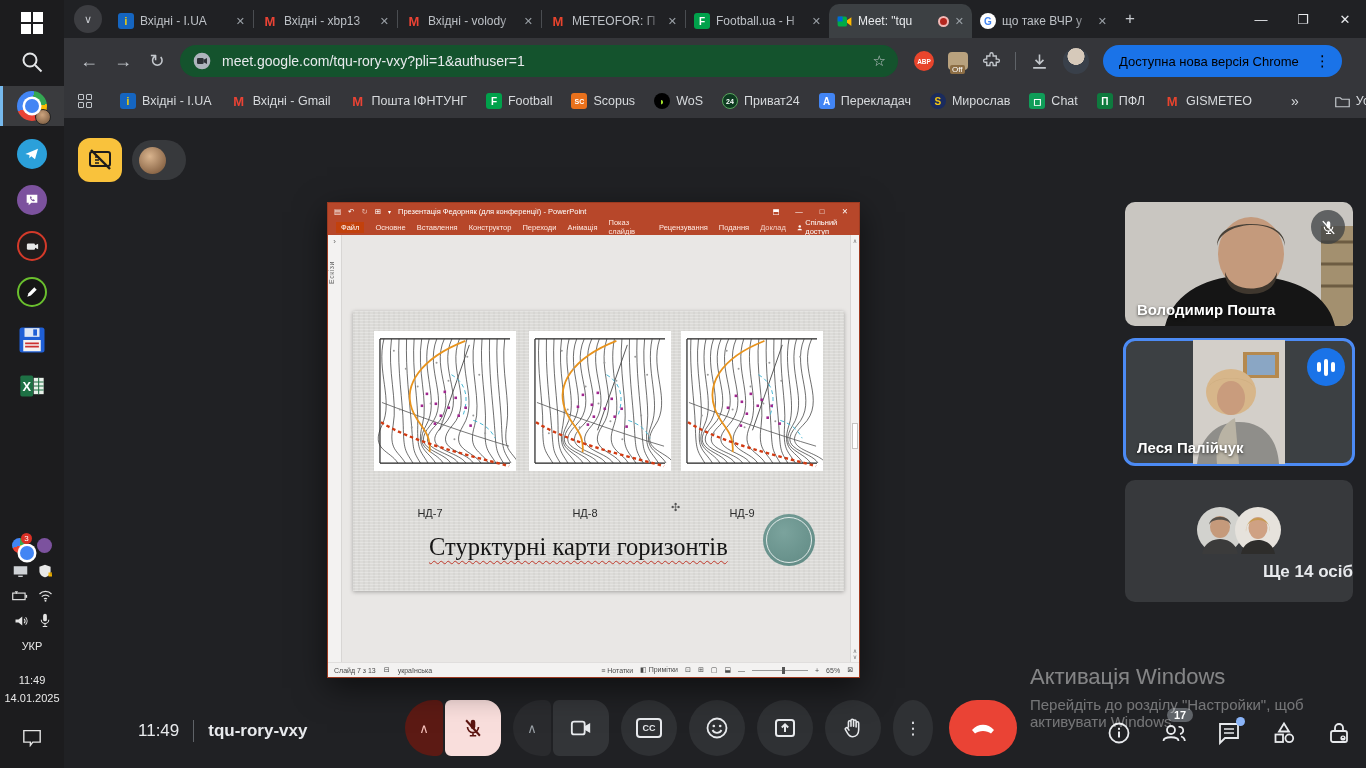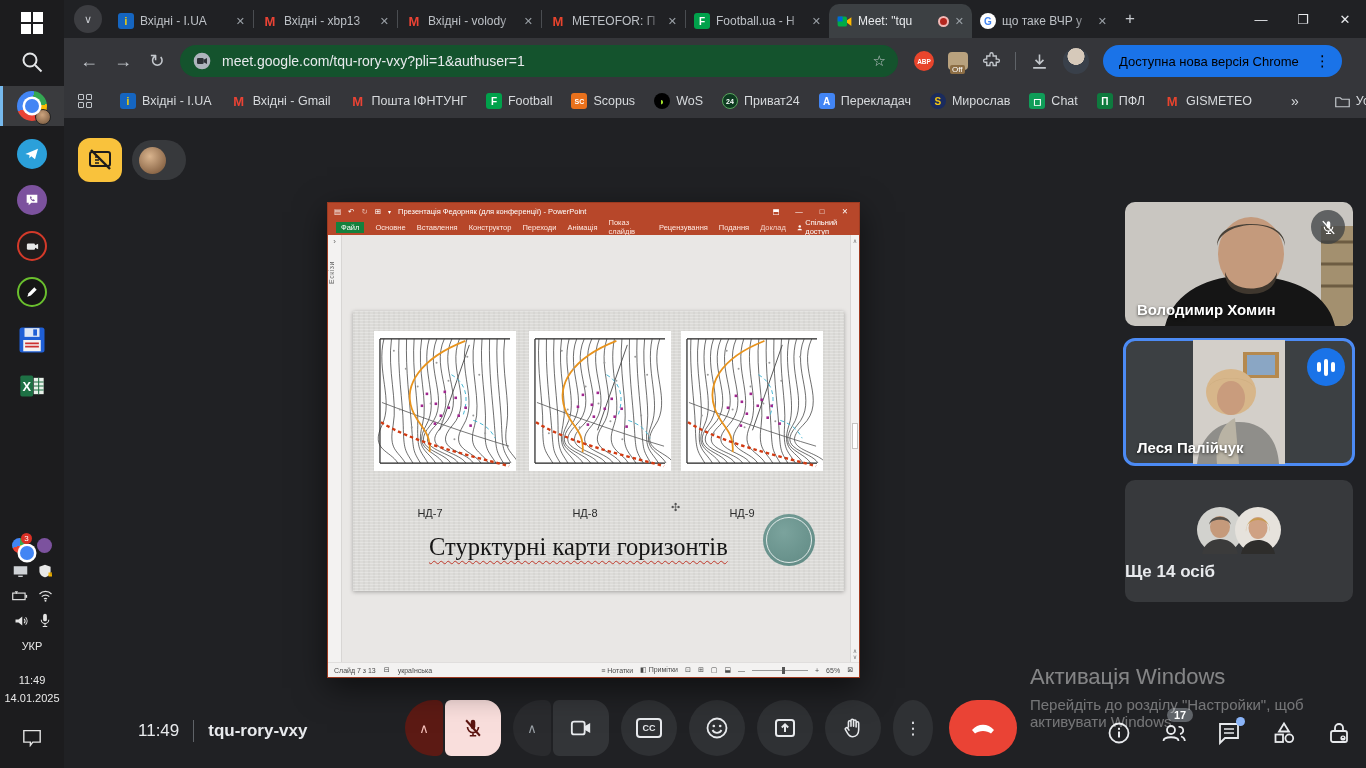--- a/index.html
+++ b/index.html
@@ -52,21 +52,21 @@
 .pp-ava{width:27px;height:27px;border-radius:50%;background:radial-gradient(circle at 40% 35%,#d9b48e,#8a6647 75%)}
 
 .tile{position:absolute;left:1061px;width:228px;border-radius:10px;background:#3c4043;overflow:hidden}
 .tile .pname{position:absolute;left:12px;bottom:8px;color:#fff;font-size:15px;font-weight:bold;text-shadow:0 1px 3px rgba(0,0,0,.7);z-index:3}
 .micoff-badge{position:absolute;right:8px;top:8px;width:34px;height:34px;border-radius:50%;background:rgba(60,64,67,.75);display:flex;align-items:center;justify-content:center;z-index:3}
 .audio-badge{position:absolute;right:8px;top:8px;width:38px;height:38px;border-radius:50%;background:#1a73e8;display:flex;align-items:center;justify-content:center;gap:3px;z-index:3}
 .audio-badge i{width:4px;background:#fff;border-radius:2px;display:block}
 .tile2-border{outline:3px solid #4c8bf5;outline-offset:-1px}
 .more-tile-avas{position:absolute;left:0;right:0;top:26px;display:flex;justify-content:center}
 .more-tile-avas svg{margin:0 -5px}
-.more-label{position:absolute;left:0;right:0;top:82px;text-align:left;color:#e8eaed;font-size:17px;font-weight:bold}
+.more-label{position:absolute;left:0;right:0;top:82px;text-align:right;color:#e8eaed;font-size:17px;font-weight:bold}
 
 #timecode{position:absolute;left:74px;bottom:26px;display:flex;align-items:center;gap:14px;color:#e8eaed;font-size:17px}
 #timecode .vdiv{height:22px;background:#5f6368}
 #controls{position:absolute;left:341px;bottom:12px;display:flex;align-items:center;gap:12px;height:56px}
 .split{display:flex;gap:2px}
 .ctl-chev{width:38px;height:56px;display:flex;align-items:center;justify-content:center;font-size:13px}
 .ctl-main{width:56px;height:56px;display:flex;align-items:center;justify-content:center}
 .mic-chev{background:#5c1a14;color:#f5c0ba;border-radius:28px 6px 6px 28px}
 .mic-main{background:#f9dedc;border-radius:6px 16px 16px 6px}
 .cam-chev{background:#2a2b2e;color:#9aa0a6;border-radius:28px 6px 6px 28px}
@@ -81,21 +81,21 @@
 .blue-dot{position:absolute;top:-3px;right:-3px;width:9px;height:9px;border-radius:50%;background:#8ab4f8}
 #watermark{position:absolute;left:966px;top:546px;color:#fff;pointer-events:none;z-index:40}
 #watermark .w1{font-size:22px;color:rgba(255,255,255,.45)}
 #watermark .w2{font-size:15px;color:rgba(255,255,255,.38);margin-top:6px}
 
 #ppt{position:absolute;left:263px;top:84px;width:533px;height:476px;background:#e9e7e5;border:1px solid #9d3a20;box-shadow:0 10px 30px rgba(0,0,0,.55)}
 #ppt-title{height:16px;background:#b7472a;color:#fff;font-size:7.5px;display:flex;align-items:center;padding:0 6px;gap:7px}
 #ppt-title .t-center{flex:1;text-align:left;white-space:nowrap}
 #ppt-title .wbtn{width:16px;text-align:center}
 #ppt-ribbon{height:16px;background:#b7472a;color:#ffe9e2;font-size:7.5px;display:flex;align-items:center;gap:11px;padding:0 8px}
-#ppt-ribbon .file{background:#15803d;padding:1px 5px;color:#fff}
+#ppt-ribbon .file{background:#c2410c;padding:1px 5px;color:#fff}
 #ppt-ribbon .share{margin-left:auto;display:flex;align-items:center;gap:3px;color:#fff}
 #ppt-body{position:absolute;left:0;top:32px;right:0;bottom:15px;background:#e9e7e5}
 #thumbstrip{position:absolute;left:0;top:0;width:14px;bottom:0;background:#f3f2f1;border-right:1px solid #d8d6d4;color:#666}
 #thumbstrip .arr{font-size:8px;text-align:center;display:block;margin-top:2px}
 #thumbstrip .vtxt{position:absolute;top:34px;left:-8px;font-size:7px;transform:rotate(-90deg);letter-spacing:.5px;white-space:nowrap}
 #scrollstrip{position:absolute;right:0;top:0;width:9px;bottom:0;background:#f3f2f1;border-left:1px solid #d8d6d4;color:#777;font-size:6px;text-align:center}
 #scrollthumb{position:absolute;left:1px;right:1px;top:188px;height:26px;background:#fff;border:1px solid #c6c4c2}
 #scrollstrip .snav{position:absolute;bottom:2px;left:0;right:0;line-height:6px}
 #slide{position:absolute;left:25px;top:76px;width:491px;height:280px;background:#dcdbd8;box-shadow:0 1px 4px rgba(0,0,0,.3);background-image:repeating-linear-gradient(0deg,rgba(255,255,255,.25) 0 1px,transparent 1px 3px),repeating-linear-gradient(90deg,rgba(120,120,115,.06) 0 2px,transparent 2px 5px)}
 .mapbox{position:absolute;top:20px;width:142px;height:140px;background:#fff}
@@ -404,21 +404,21 @@
       <path d="M92 44 C96 18 156 14 160 44 C160 32 150 22 126 22 C102 22 92 32 92 44 Z" fill="#4a4238"></path>
       <path d="M100 70 C106 92 146 92 152 70 C152 84 142 92 126 92 C110 92 100 84 100 70 Z" fill="#3f372e"></path>
     </svg>
     <div class="micoff-badge">
       <svg width="17" height="17" viewBox="0 0 24 24">
           <rect x="9.5" y="3" width="5" height="10" rx="2.5" fill="#fff"></rect>
           <path d="M6 11 a6 6 0 0 0 12 0 M12 17 v3.5 M8.5 20.5 h7" fill="none" stroke="#fff" stroke-width="1.7"></path>
           <path d="M4 3 L20 21" stroke="#fff" stroke-width="2"></path>
         </svg>
     </div>
-    <span class="pname">Володимир Хомин</span>
+    <span class="pname">Володимир Пошта</span>
   </div>
 
   <div class="tile tile2-border" style="top:222px;height:124px">
     <svg width="92" height="124" viewBox="0 0 92 124" style="position:absolute;left:68px">
       <rect width="92" height="124" fill="#d3cfc9"></rect>
       <rect x="50" y="12" width="36" height="26" fill="#b5894e"></rect>
       <rect x="54" y="15" width="28" height="20" fill="#8aa6c4"></rect>
       <path d="M4 124 C8 92 28 82 46 82 C68 82 84 96 86 124 Z" fill="#8f8e8a"></path>
       <path d="M42 78 C26 86 22 104 24 124 l22 0 z" fill="#b9b3a4"></path>
       <ellipse cx="38" cy="52" rx="25" ry="23" fill="#d7b68a"></ellipse>

